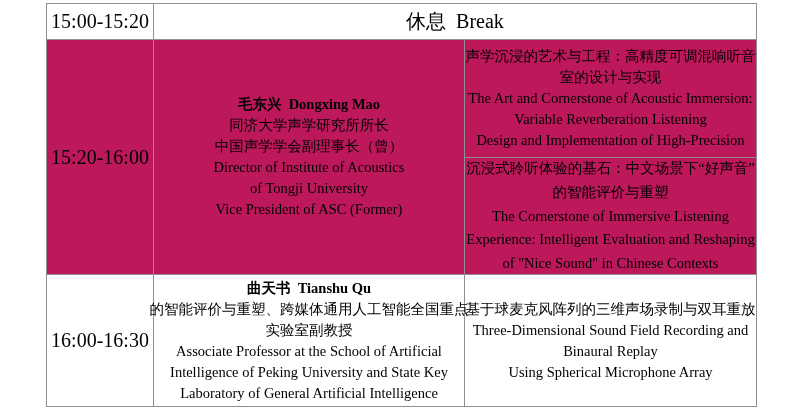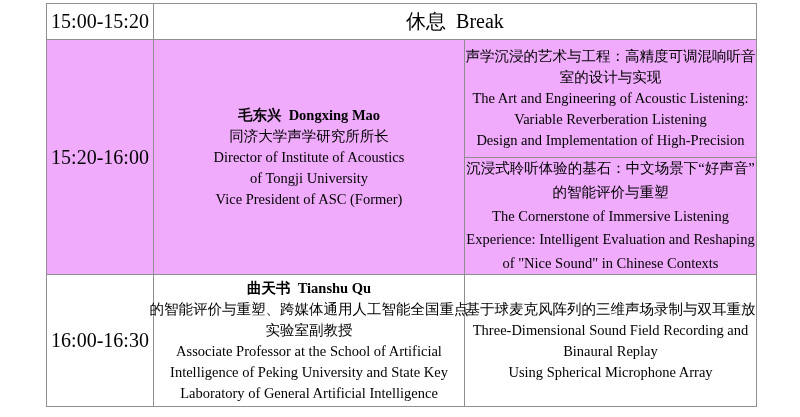--- a/index.html
+++ b/index.html
@@ -36,21 +36,21 @@
     border-bottom: 1px solid #8f8f8f;
     display: flex;
     flex-direction: column;
     justify-content: center;
     align-items: center;
     text-align: center;
     overflow: visible;
   }
   .no-r { border-right: none; }
   .no-b { border-bottom: none; }
-  .blue { background: #f0abfc; }
+  .blue { background: #be185d; }
   .line {
     font-size: 14.5px;
     line-height: 21px;
     white-space: pre;
   }
   .time-label, .break-label {
     font-size: 20px;
     line-height: 21px;
     white-space: pre;
   }
@@ -89,29 +89,30 @@
     <div class="cell no-r" style="grid-column: 2 / 4;">
       <div class="break-label">休息  Break</div>
     </div>
 
     <div class="cell blue">
       <div class="time-label">15:20-16:00</div>
     </div>
     <div class="cell blue">
       <div class="line name">毛东兴  Dongxing Mao</div>
       <div class="line">同济大学声学研究所所长</div>
+      <div class="line">中国声学学会副理事长（曾）</div>
       <div class="line">Director of Institute of Acoustics</div>
       <div class="line">of Tongji University</div>
       <div class="line">Vice President of ASC (Former)</div>
     </div>
     <div class="talks-stack blue">
       <div class="subcell subcell-top">
         <div class="line">声学沉浸的艺术与工程：高精度可调混响听音</div>
         <div class="line">室的设计与实现</div>
-        <div class="line">The Art and Engineering of Acoustic Listening:</div>
+        <div class="line">The Art and Cornerstone of Acoustic Immersion:</div>
         <div class="line">Variable Reverberation Listening</div>
         <div class="line">Design and Implementation of High-Precision</div>
       </div>
       <div class="subcell subcell-bottom">
         <div class="line">沉浸式聆听体验的基石：中文场景下“好声音”</div>
         <div class="line">的智能评价与重塑</div>
         <div class="line">The Cornerstone of Immersive Listening</div>
         <div class="line">Experience: Intelligent Evaluation and Reshaping</div>
         <div class="line">of "Nice Sound" in Chinese Contexts</div>
       </div>

